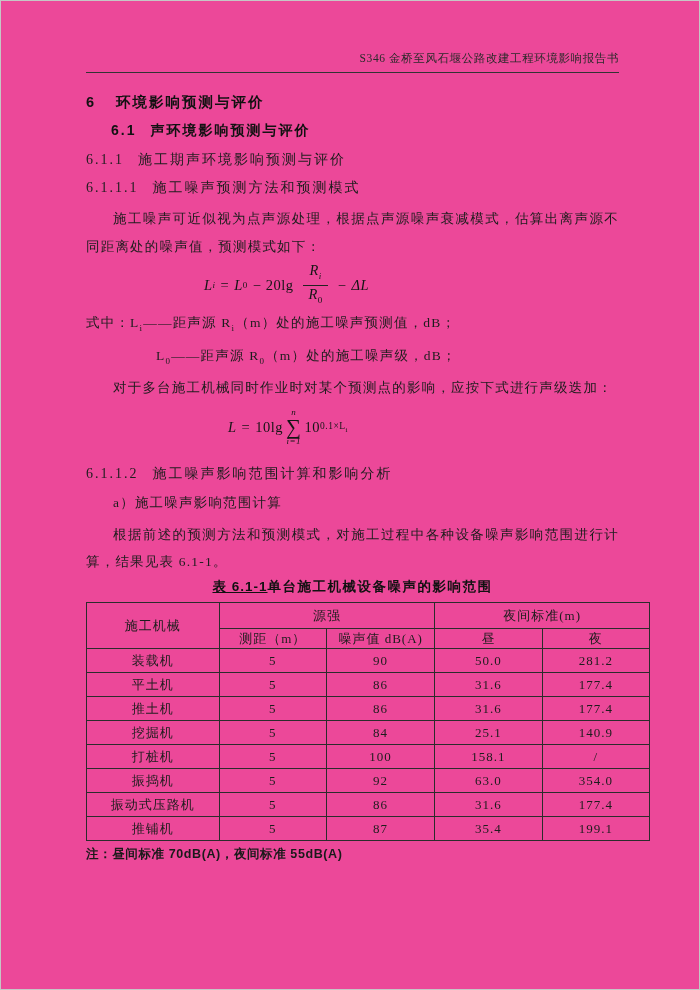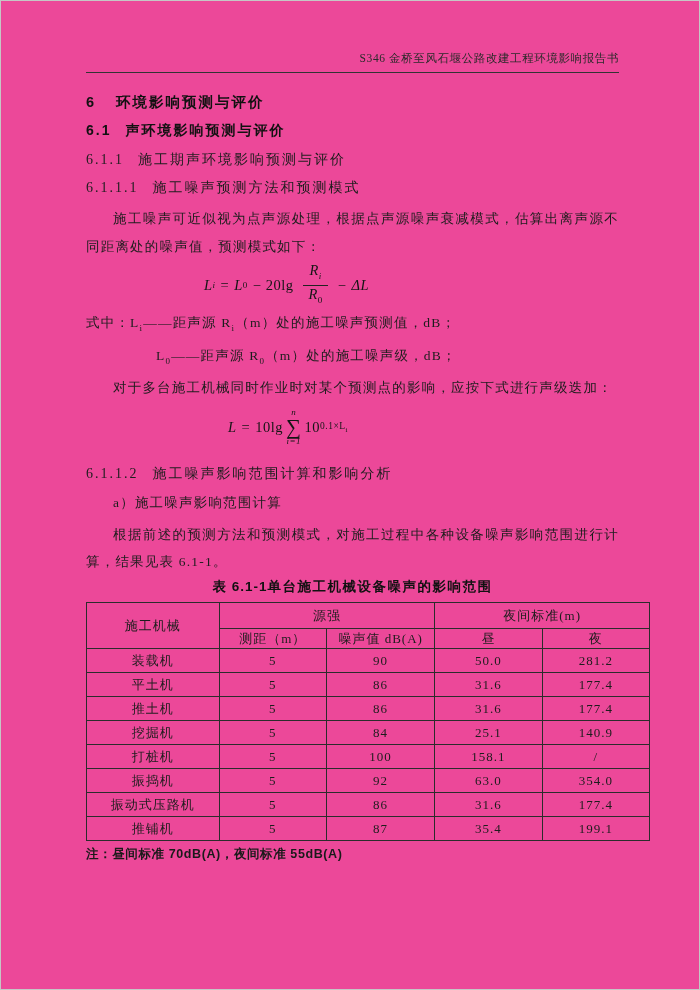--- a/index.html
+++ b/index.html
@@ -12,21 +12,21 @@
   .content { padding:0 80px 0 85px; }
 
   .doc-header {
     margin:50px 0 0 0; text-align:right;
     font-size:11.5px; letter-spacing:0.6px; color:#2a2a2a;
     padding-bottom:6px; border-bottom:1.8px solid #333;
   }
 
   .h-sans { font-family:"Liberation Sans", sans-serif; font-weight:bold; color:#111; }
   .h6   { margin-top:21px; font-size:14.5px; line-height:16px; letter-spacing:2px; }
-  .h61  { margin-top:12px; font-size:14px;  line-height:16px; letter-spacing:2px; }
+  .h61  { margin-top:12px; font-size:14px;  line-height:16px; letter-spacing:2px;margin-left:25px; }
   .h-serif { font-size:14px; line-height:15px; letter-spacing:2px; color:#1d1d1d; }
   .h611  { margin-top:14px; }
   .h6111 { margin-top:13px; }
   .h6112 { margin-top:14px; }
   .hnum { display:inline-block; }
   .gap-lg { margin-right:20px; }
   .gap-md { margin-right:14px; }
 
   .para {
     font-size:13.5px; line-height:28px; letter-spacing:1.2px;
@@ -54,21 +54,21 @@
   .frac { display:inline-block; text-align:center; margin:0 5px; vertical-align:middle; }
   .frac .fnum { display:block; padding:0 5px 1px 5px; line-height:15px; }
   .frac .fden { display:block; padding:1px 5px 0 5px; border-top:1.3px solid #222; line-height:15px; }
   .sum { display:inline-flex; flex-direction:column; align-items:center; margin:0 3px; line-height:1; }
   .sum .lim { font-size:9px; line-height:9px; }
   .sum .sig { font-size:21px; font-style:normal; line-height:20px; }
   .exp { font-size:9.5px; vertical-align:9px; }
   .exp sub { font-size:7px; }
 
   .tbl-title { margin-top:3px; text-align:center; font-size:13.5px; letter-spacing:1.5px; }
-  .tbl-title .lbl { letter-spacing:1px; }
+  .tbl-title .lbl { letter-spacing:1px;text-decoration:underline; }
 
   table.noise {
     margin-top:6px; border-collapse:collapse; width:564px;
     font-size:13px; color:#1d1d1d;
   }
   table.noise td {
     border:1.3px solid #2c2c2c; text-align:center; vertical-align:middle;
     letter-spacing:1px; padding:0 2px;
   }
   tr.hr1 td { height:26px; }

